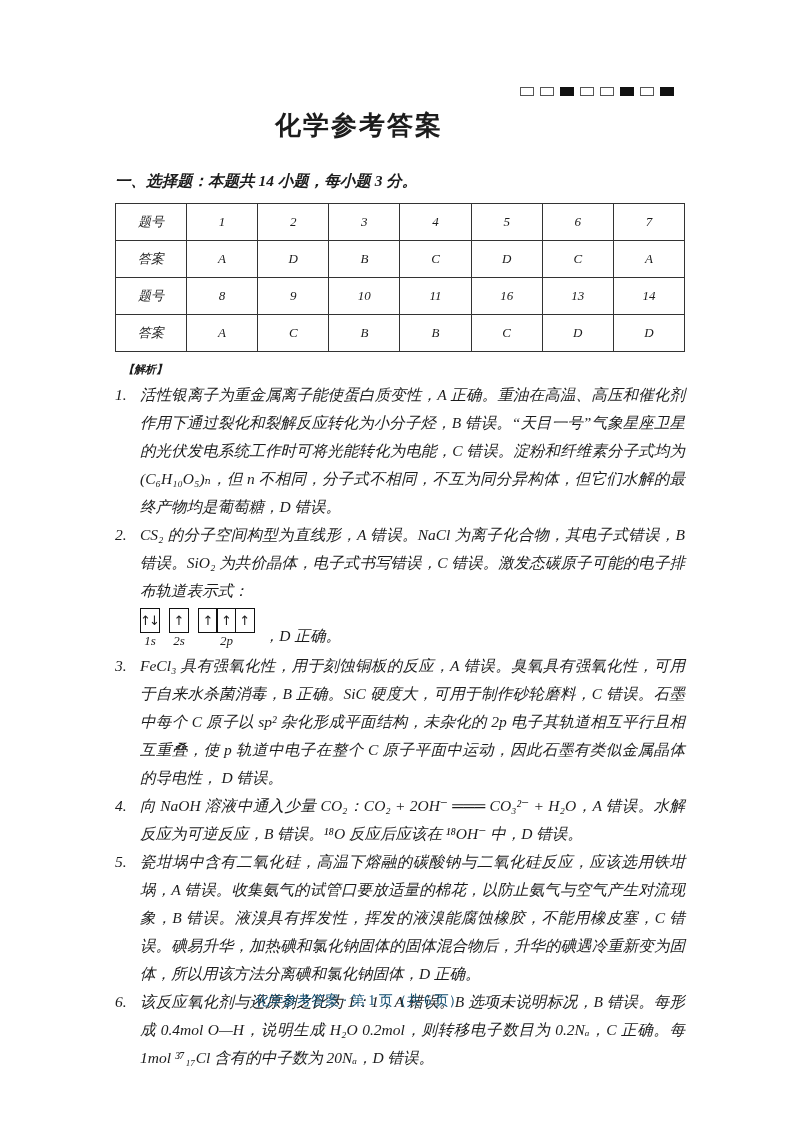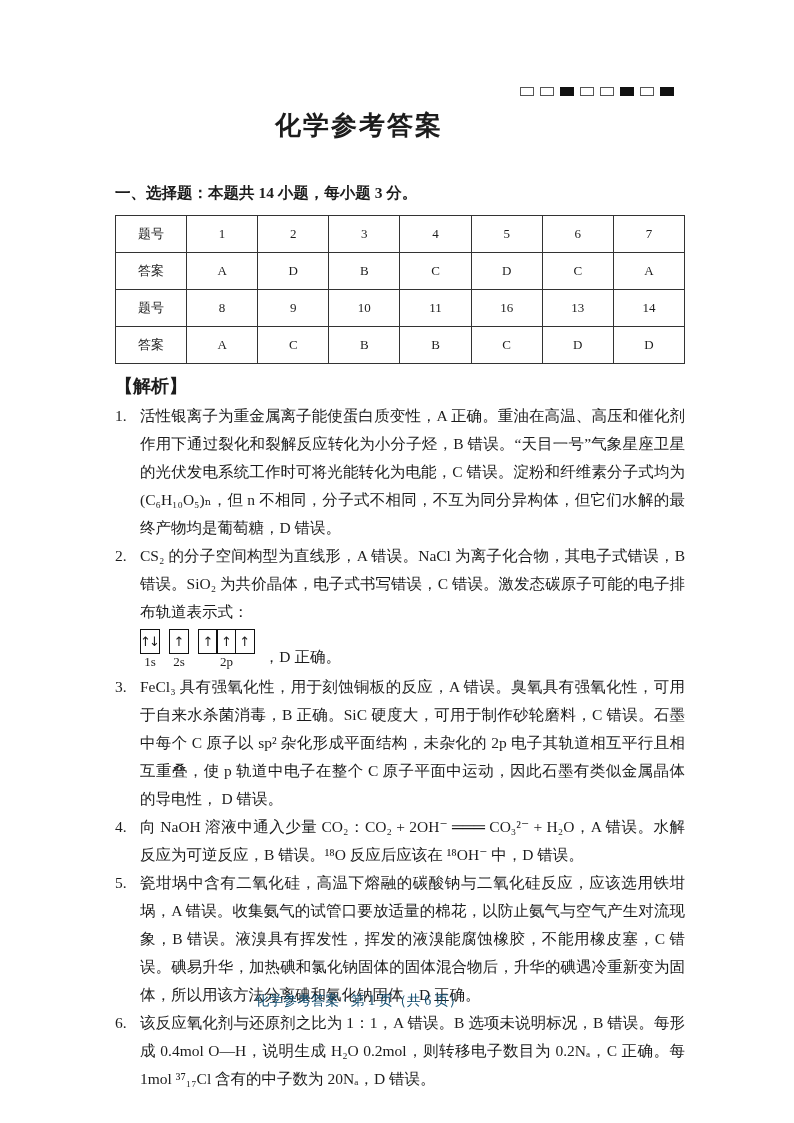--- a/index.html
+++ b/index.html
@@ -36,23 +36,24 @@
     width: 100%;
     margin: 0;
     text-align: center;
     font-size: 26px;
     font-weight: bold;
     letter-spacing: 2px;
   }
 
   .content {
     position: absolute;
-    top: 183px;
+    top: 171px;
     left: 115px;
     width: 570px;
+    font-style: italic;
   }
   .section-heading {
     font-size: 15.5px;
     font-weight: bold;
     margin-bottom: 11px;
   }
   table.answers {
     width: 570px;
     border-collapse: collapse;
     table-layout: fixed;
@@ -61,24 +62,25 @@
   table.answers td {
     border: 1px solid #333;
     height: 36px;
     text-align: center;
     vertical-align: middle;
     padding: 0;
   }
   table.answers td.firstcol { width: 70px; }
 
   .analysis-heading {
-    font-size: 18px;
+    font-size: 11px;
     font-weight: bold;
     margin-top: 10px;
     margin-bottom: 4px;
+    margin-left: 8px;
   }
   .item {
     display: flex;
     font-size: 15.5px;
     line-height: 28px;
   }
   .num {
     flex: 0 0 25px;
     text-align: left;
   }

